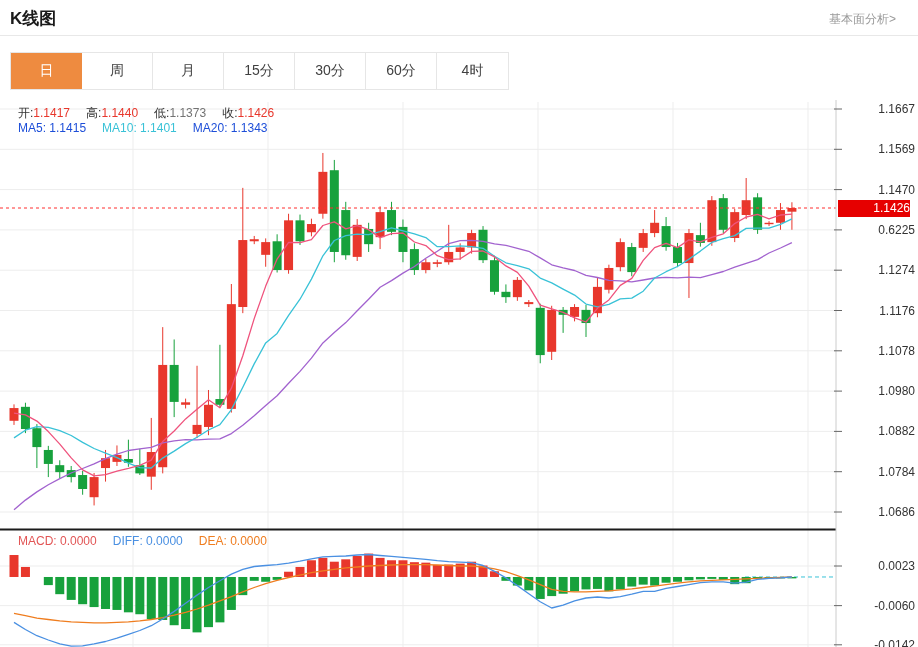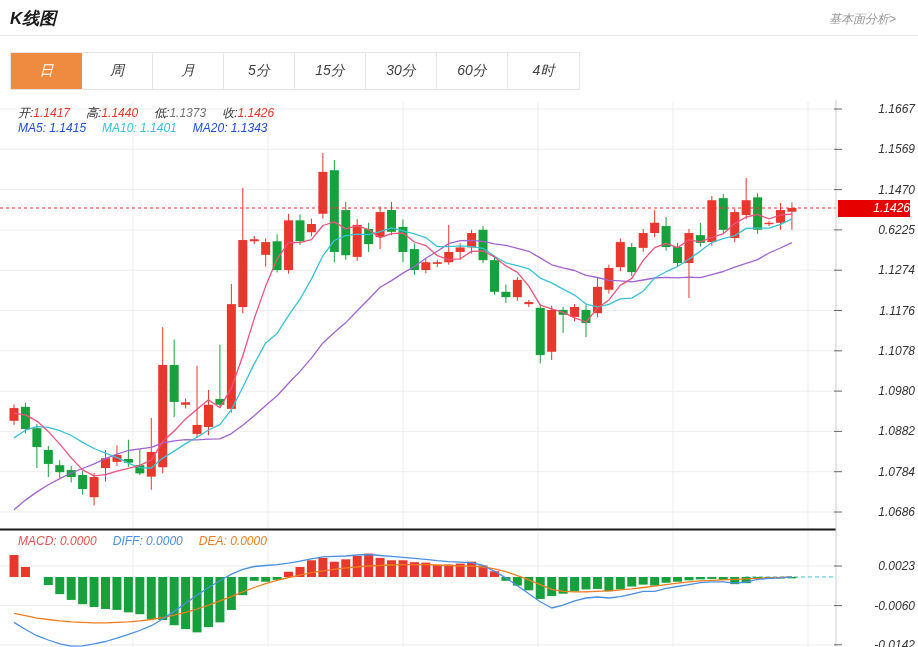--- a/index.html
+++ b/index.html
@@ -1,18 +1,18 @@
 <!DOCTYPE html>
 <html><head>
 <meta charset="utf-8">
 <style>
   * { margin:0; padding:0; box-sizing:border-box; }
   html,body { background:#fff; }
   body { font-family:"Liberation Sans","DejaVu Sans",sans-serif; }
-  .page { position:relative; width:918px; height:647px; background:#fff; overflow:hidden;font-style:italic; }
+  .page { position:relative; width:918px; height:647px; background:#fff; overflow:hidden; }
   .page-title { position:absolute; left:10px; top:7px; font-size:17px; font-weight:bold; color:#1a1a1a; }
   .top-link { position:absolute; right:22px; top:11px; font-size:12px; color:#999; cursor:pointer; }
   .header-divider { position:absolute; left:0; top:35px; width:918px; height:1px; background:#e8e8e8; }
   .tabbar { position:absolute; left:10px; top:52px; display:flex; border:1px solid #e6e6e6; }
   .tab { width:71px; height:36px; line-height:34px; text-align:center; font-size:14px; color:#404040;
          background:#fff; border-right:1px solid #e6e6e6; cursor:pointer; }
   .tab:last-child { border-right:none; }
   .tab.selected { color:#fff; border-right:none; }
   .chart-wrap { position:absolute; left:0; top:100px; width:918px; height:559px;text-align:right; }
   .chart-svg { position:absolute; left:0; top:0; }
@@ -27,21 +27,20 @@
 
 <div class="page">
   <div class="page-title">K线图</div>
   <div class="top-link">基本面分析&gt;</div>
   <div class="header-divider"></div>
 
   <div class="tabbar">
     <div class="tab selected" style="background: rgb(238, 139, 64);">日</div>
     <div class="tab">周</div>
     <div class="tab">月</div>
-    <div class="tab">5分</div>
     <div class="tab">15分</div>
     <div class="tab">30分</div>
     <div class="tab">60分</div>
     <div class="tab">4时</div>
   </div>
 
   <div class="chart-wrap">
     <svg id="chart-svg" class="chart-svg" width="918" height="557">
         <line x1="0" y1="9" x2="836" y2="9" stroke="#ededed" stroke-width="1"></line>
         <line x1="0" y1="49.3" x2="836" y2="49.3" stroke="#ededed" stroke-width="1"></line>

